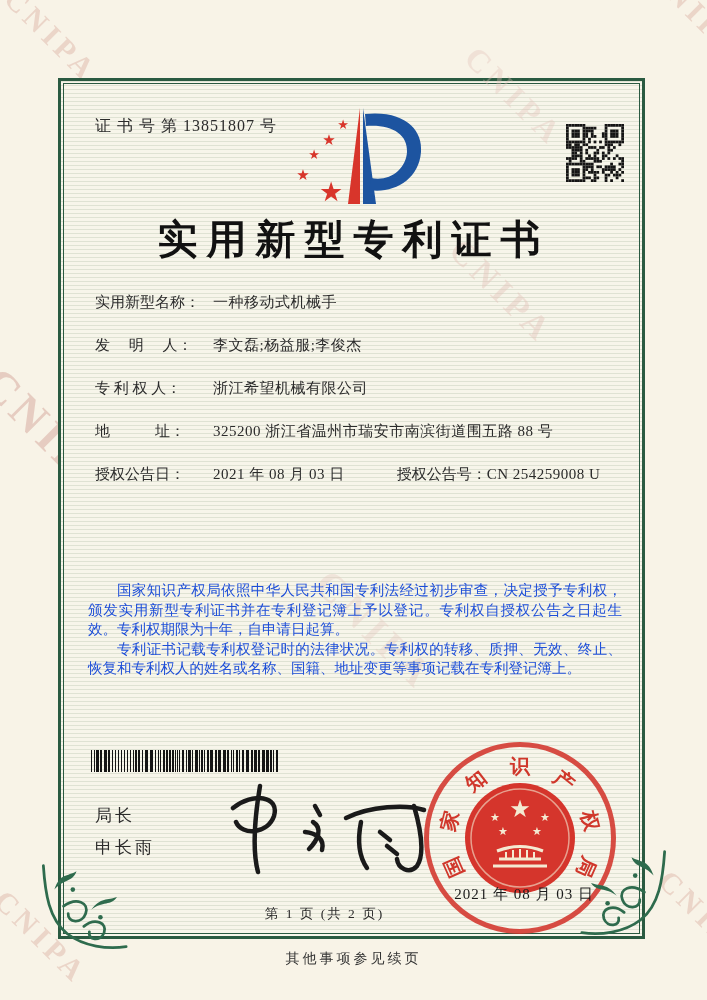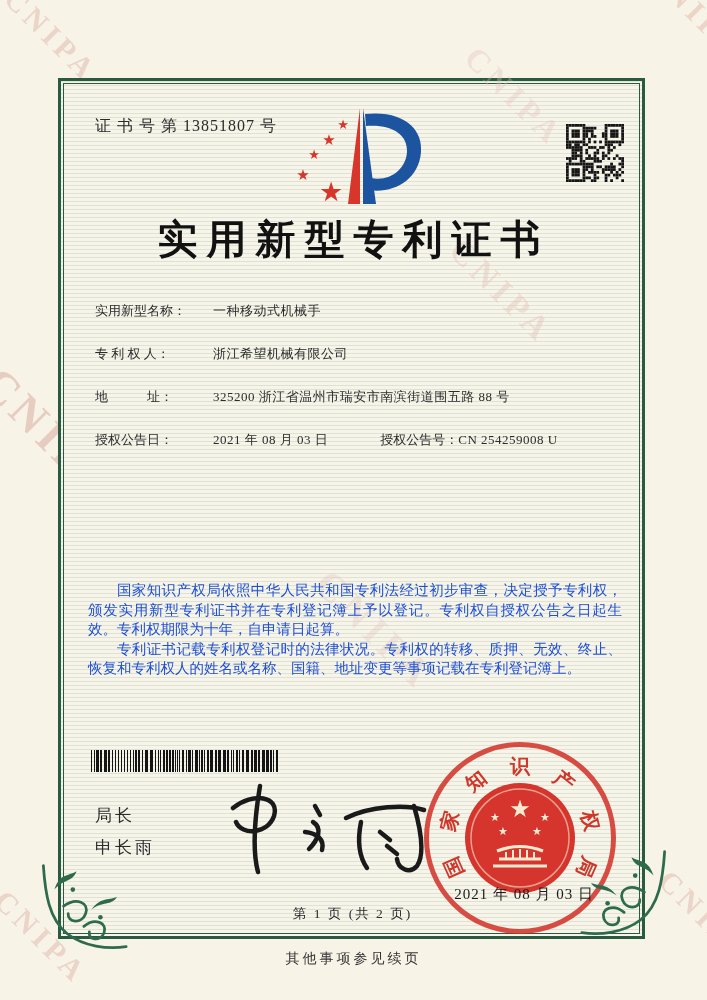--- a/index.html
+++ b/index.html
@@ -27,21 +27,21 @@
   .flourish{position:absolute;width:92px;height:92px;}
   .flourish.bl{left:36px;top:862px;}
   .flourish.br{left:580px;top:848px;transform:scaleX(-1);}
   
   .cert-no{position:absolute;left:95px;top:116px;font-size:16px;letter-spacing:1px;text-align:right;}
   .logo{position:absolute;left:287px;top:100px;}
   .qr{position:absolute;left:566px;top:124px;width:58px;height:58px;}
   .title{position:absolute;left:0;top:212px;width:707px;text-align:center;
          font-size:40px;font-weight:bold;letter-spacing:9px;color:#111;}
   
-  .fields{position:absolute;left:95px;top:291px;width:520px;font-size:13px;line-height:23px;margin-top:8px;}
+  .fields{position:absolute;left:95px;top:291px;width:520px;font-size:15px;line-height:23px;}
   .frow{margin-bottom:20px;white-space:nowrap;}
   .flabel{display:inline-block;min-width:118px;}
   .fval{letter-spacing:.5px;}
   .grant-gap{display:inline-block;width:52px;}
   
   .paras{position:absolute;left:88px;top:581px;width:534px;font-size:14.5px;
          line-height:19.5px;text-align:justify;color:#1d4ed8;}
   .paras p{margin:0;text-indent:2em;}
   
   .barcode{position:absolute;left:91px;top:750px;width:190px;height:22px;overflow:hidden;}
@@ -51,21 +51,21 @@
   .signature{position:absolute;left:218px;top:780px;}
   
   .seal{position:absolute;left:424px;top:742px;width:192px;height:192px;border-radius:50%;
         border:5px solid rgba(211,52,43,.88);box-sizing:border-box;}
   .seal-text span{position:absolute;font-size:20px;font-weight:bold;color:#d0372b;
                   font-family:"Liberation Serif",serif;}
   .emblem{position:absolute;left:50%;top:50%;transform:translate(-50%,-50%);}
   .seal-date{position:absolute;left:433px;top:885px;width:182px;text-align:center;
              font-size:15px;color:#1b1b1b;letter-spacing:1px;white-space:nowrap;}
   .page-num{position:absolute;left:58px;top:905px;width:533px;text-align:center;
-            font-size:13.5px;letter-spacing:2px;padding-left:28px;}
+            font-size:13.5px;letter-spacing:2px;}
   .footer-note{position:absolute;left:0;top:950px;width:707px;text-align:center;
                font-size:14px;letter-spacing:3px;color:#333;}
 </style>
 </head>
 <body>
 
 <div class="page">
 
   <span class="wm wm1">CNIPA</span>
   <span class="wm wm2">CNIPA</span>
@@ -335,20 +335,23 @@
       <rect x="55.23809523809524" y="55.23809523809524" width="2.761904761904762" height="2.761904761904762" fill="#141414"></rect>
     </svg>
 
   <div class="title">实用新型专利证书</div>
 
   <div class="fields">
     <div class="frow">
       <span class="flabel">实用新型名称：</span><span class="fval">一种移动式机械手</span>
     </div>
     <div class="frow">
+      <span class="flabel">发　 明　 人：</span><span class="fval">李文磊;杨益服;李俊杰</span>
+    </div>
+    <div class="frow">
       <span class="flabel">专 利 权 人：</span><span class="fval">浙江希望机械有限公司</span>
     </div>
     <div class="frow">
       <span class="flabel">地　　　址：</span><span class="fval">325200  浙江省温州市瑞安市南滨街道围五路 88 号</span>
     </div>
     <div class="frow">
       <span class="flabel">授权公告日：</span><span class="fval">2021 年 08 月 03 日</span><span class="grant-gap"></span><span>授权公告号：</span><span class="fval">CN 254259008 U</span>
     </div>
   </div>
 

